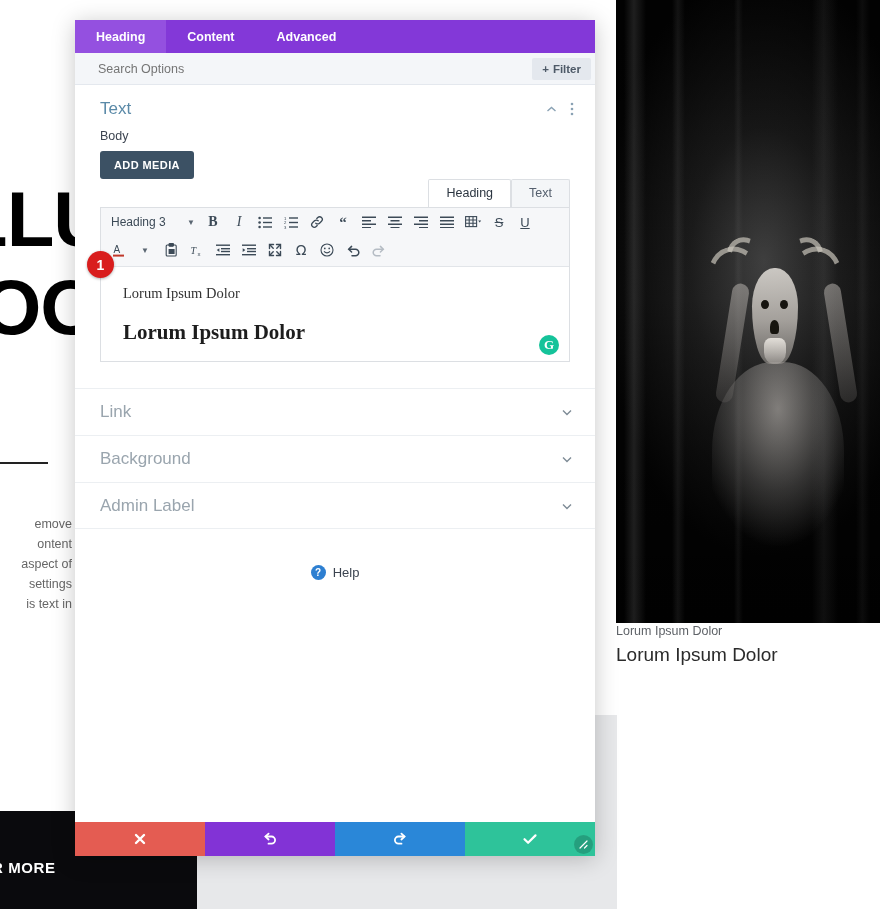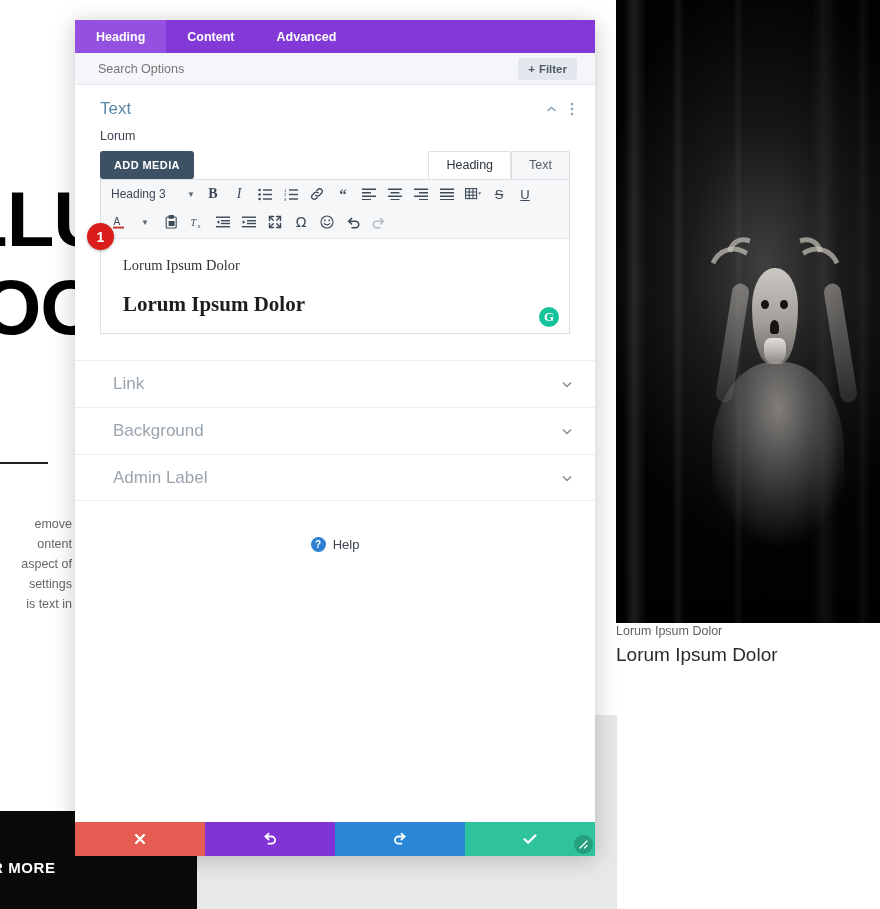--- a/index.html
+++ b/index.html
@@ -195,21 +195,21 @@
     color: #ffffff; font-size: 12.5px; font-weight: 700;
     cursor: pointer;
   }
   .tab.active { background: #9450e0; }
 
   .search-row {
     height: 32px;
     background: #f4f6f9;
     border-bottom: 1px solid #e4e8ee;
     display: flex; align-items: center;
-    padding: 0 18px 0 21px;
+    padding: 0 4px 0 21px;
     flex: 0 0 auto;
   }
   .search-input {
     flex: 1; border: none; outline: none; background: transparent;
     font-family: "Liberation Sans", sans-serif;
     font-size: 12.5px; color: #8d97a4;
   }
   .filter-btn {
     background: #e4e8ee; color: #4e5a68;
     font-size: 11.5px; font-weight: 700;
@@ -225,21 +225,21 @@
     padding: 14px 21px 10px 25px;
   }
   .section-title {
     flex: 1; font-size: 17px; color: #5b8aa8; font-weight: 400;
   }
   .sec-ctrl { color: #8aa2b4; margin-left: 12px; cursor: pointer; display:flex; align-items:center;}
 
   .field-wrap { padding: 0 25px 0 25px; }
   .field-label { font-size: 12.5px; color: #3c4450; margin-bottom: 8px; }
 
-  .media-row { display: flex; align-items: flex-end; }
+  .media-row { display: flex; align-items: flex-start; flex-direction: column; }
   .add-media-btn {
     background: #3c5164; color: #fff;
     font-size: 11px; font-weight: 700; letter-spacing: .4px;
     padding: 8px 14px; border-radius: 3px;
     border: none; cursor: pointer;
     font-family: "Liberation Sans", sans-serif;
   }
   .vt-tabs { margin-left: auto; display: flex; align-items: flex-end; }
   .vt-tab {
     font-size: 12.5px; color: #55606e;
@@ -311,21 +311,21 @@
     font-size: 14px; font-weight: 700;
     box-shadow: 0 1px 3px rgba(0,0,0,.3);
     z-index: 5;
   }
 
   .accordion { margin-top: 26px; }
   .acc-row {
     height: 47px;
     border-top: 1px solid #eceff2;
     display: flex; align-items: center;
-    padding: 0 21px 0 38px;
+    padding: 0 21px 0 25px;
     cursor: pointer;
   }
   .acc-row:last-child { border-bottom: 1px solid #eceff2; }
   .acc-title { flex: 1; font-size: 17px; color: #9aa5ae; font-weight: 400; }
   .acc-caret { color: #7e8b96; display:flex; align-items:center;}
 
   .help-row {
     display: flex; align-items: center; justify-content: center;
     gap: 7px; padding-top: 36px;
   }
@@ -437,21 +437,21 @@
       <div class="sec-ctrl">
         <svg width="4" height="14" viewBox="0 0 4 14" fill="#8aa2b4">
           <circle cx="2" cy="2" r="1.3"></circle>
             <circle cx="2" cy="7" r="1.3"></circle>
             <circle cx="2" cy="12" r="1.3"></circle>
         </svg>
       </div>
     </div>
 
     <div class="field-wrap">
-      <div class="field-label">Lorum</div>
+      <div class="field-label">Body</div>
 
       <div class="media-row">
         <button class="add-media-btn">ADD MEDIA</button>
         <div class="vt-tabs">
           <div class="vt-tab active">Heading</div>
           <div class="vt-tab">Text</div>
         </div>
       </div>
 
       <div class="editor-shell">

